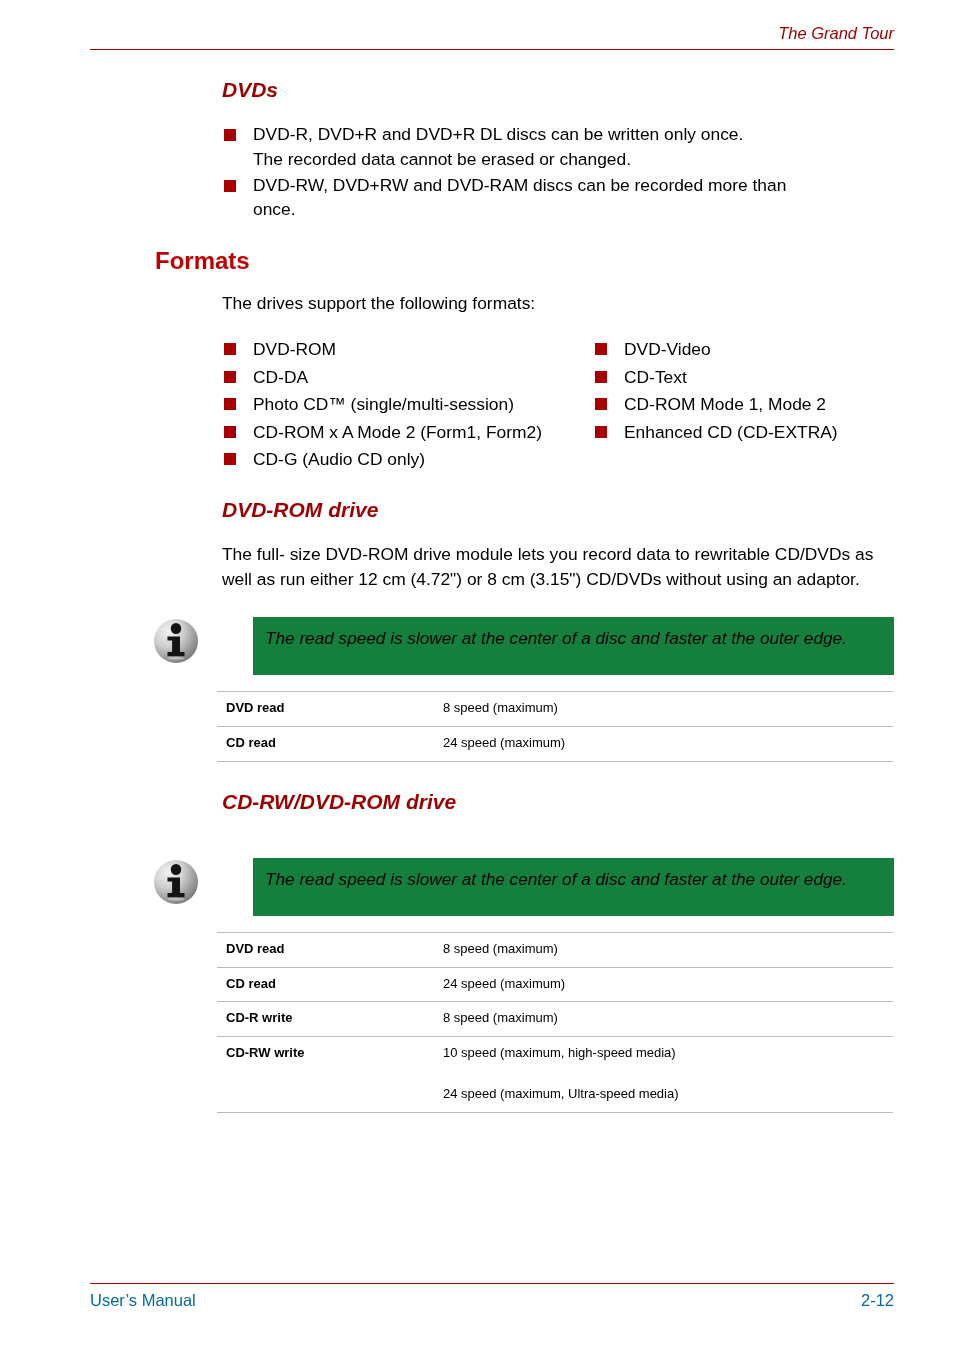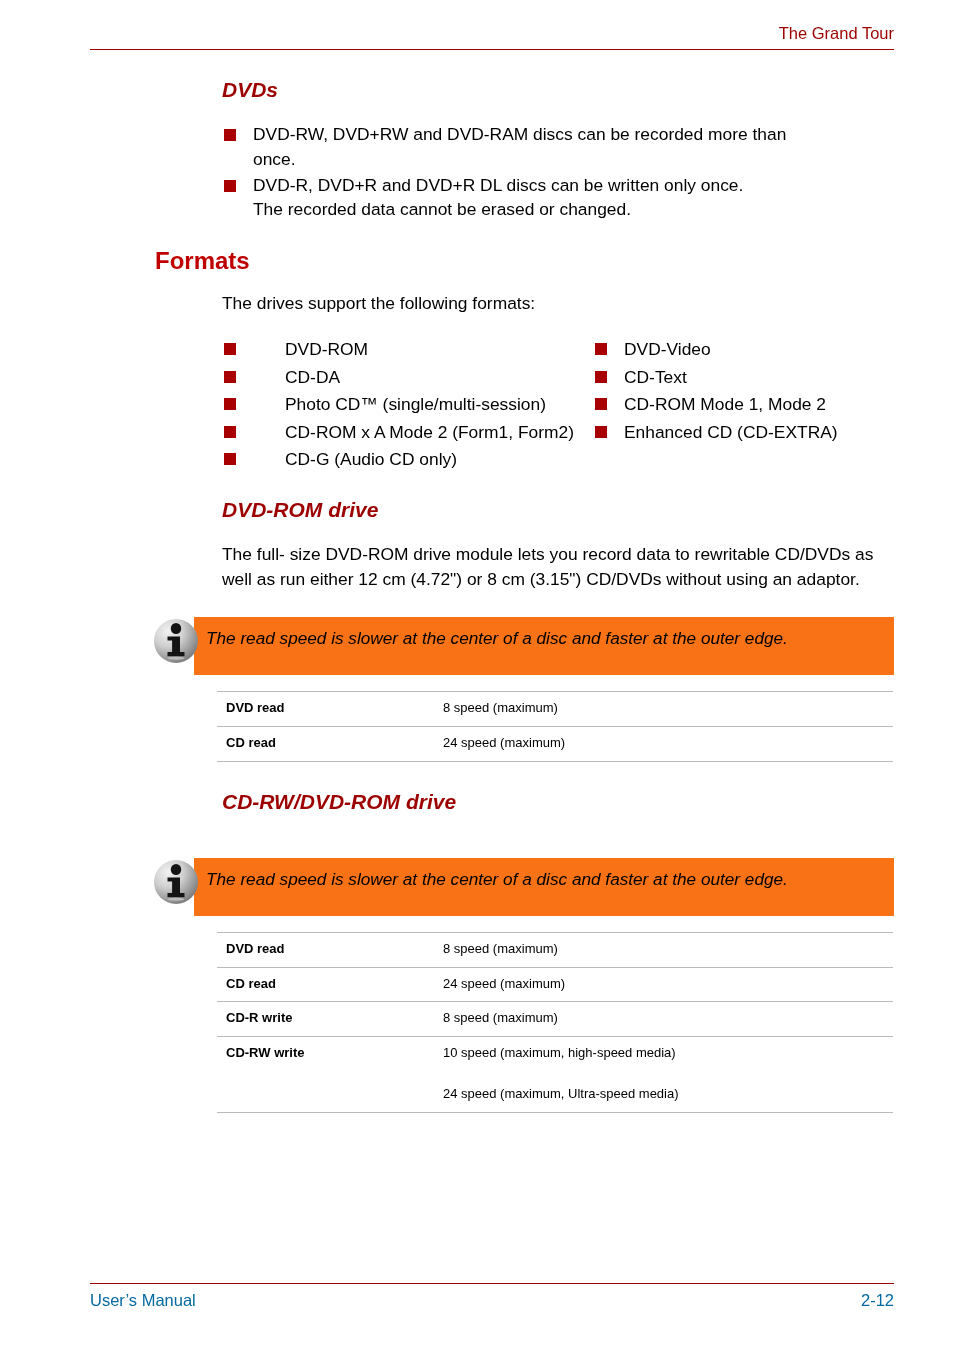--- a/index.html
+++ b/index.html
@@ -21,20 +21,21 @@
     inset: 0;
   }
 
   
   .header {
     position: absolute;
     left: 90px;
     top: 24px;
     width: 804px;
     text-align: right;
+    font-style: italic;
   }
   .header-title {
     font-size: 16.5px;
     color: #9c0000;
     line-height: 1.2;
     padding-bottom: 5px;
   }
   .header-rule {
     border-bottom: 1.6px solid #9c0000;
     width: 100%;
@@ -102,21 +103,21 @@
   }
   .fmt-row {
     display: flex;
     align-items: flex-start;
     height: 27.5px;
   }
   .fmt-cell {
     display: flex;
     align-items: flex-start;
   }
-  .fmt-cell.left { width: 371px; flex: 0 0 371px; gap: 32px; }
+  .fmt-cell.left { width: 371px; flex: 0 0 371px; }
   .fmt-cell.right { flex: 1 1 auto; }
   .fmt-mark {
     width: 12px;
     height: 12px;
     background: #a80000;
     flex: 0 0 12px;
     margin-top: 7px;
   }
   .fmt-label {
     margin-left: 17px;
@@ -133,22 +134,22 @@
     min-height: 58px;
   }
   .note-icon {
     position: absolute;
     left: 0;
     top: 0;
     width: 48px;
     height: 48px;
   }
   .note-body {
-    margin-left: 42px;
-    background: #f97316;
+    margin-left: 101px;
+    background: #15803d;
     min-height: 58px;
     box-sizing: border-box;
     padding: 9px 4px 10px 12px;
   }
   .note-text {
     font-size: 17.2px;
     font-style: italic;
     line-height: 1.42;
     width: 645px;
   }
@@ -215,27 +216,27 @@
     <div class="header-rule"></div>
   </div>
 
   <div class="content">
 
     <div class="h-sub">DVDs</div>
     <div class="sp-20"></div>
     <div class="bullets">
       <div class="bullet-row">
         <span class="bullet-mark"></span>
+        <span class="bullet-text">DVD-R, DVD+R and DVD+R DL discs can be written only once.
+The recorded data cannot be erased or changed.</span>
+      </div>
+      <div class="bullet-row">
+        <span class="bullet-mark"></span>
         <span class="bullet-text">DVD-RW, DVD+RW and DVD-RAM discs can be recorded more than
 once.</span>
-      </div>
-      <div class="bullet-row">
-        <span class="bullet-mark"></span>
-        <span class="bullet-text">DVD-R, DVD+R and DVD+R DL discs can be written only once.
-The recorded data cannot be erased or changed.</span>
       </div>
     </div>
 
     <div class="sp-24"></div>
 
     <div class="h-main">Formats</div>
     <div class="sp-16"></div>
     <div class="para">The drives support the following formats:</div>
     <div class="sp-20"></div>
 

